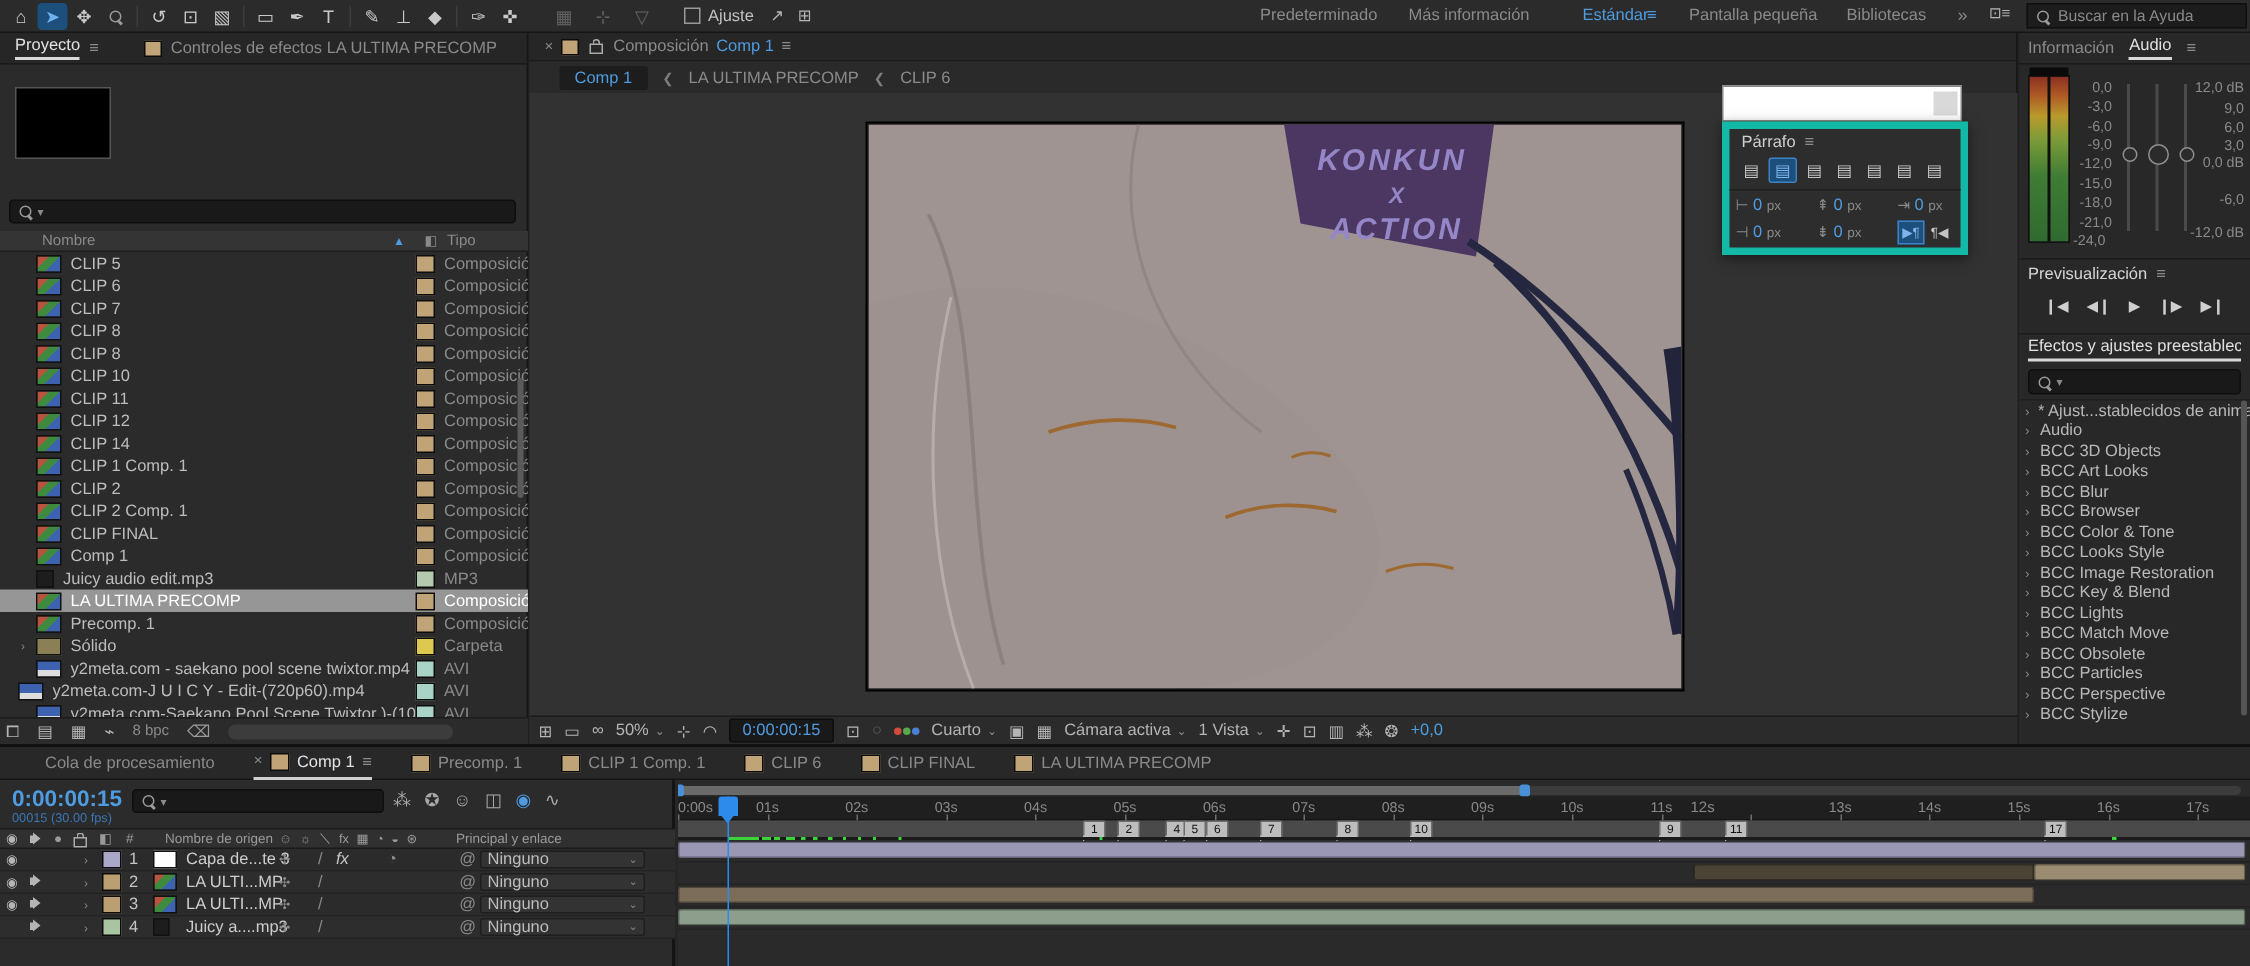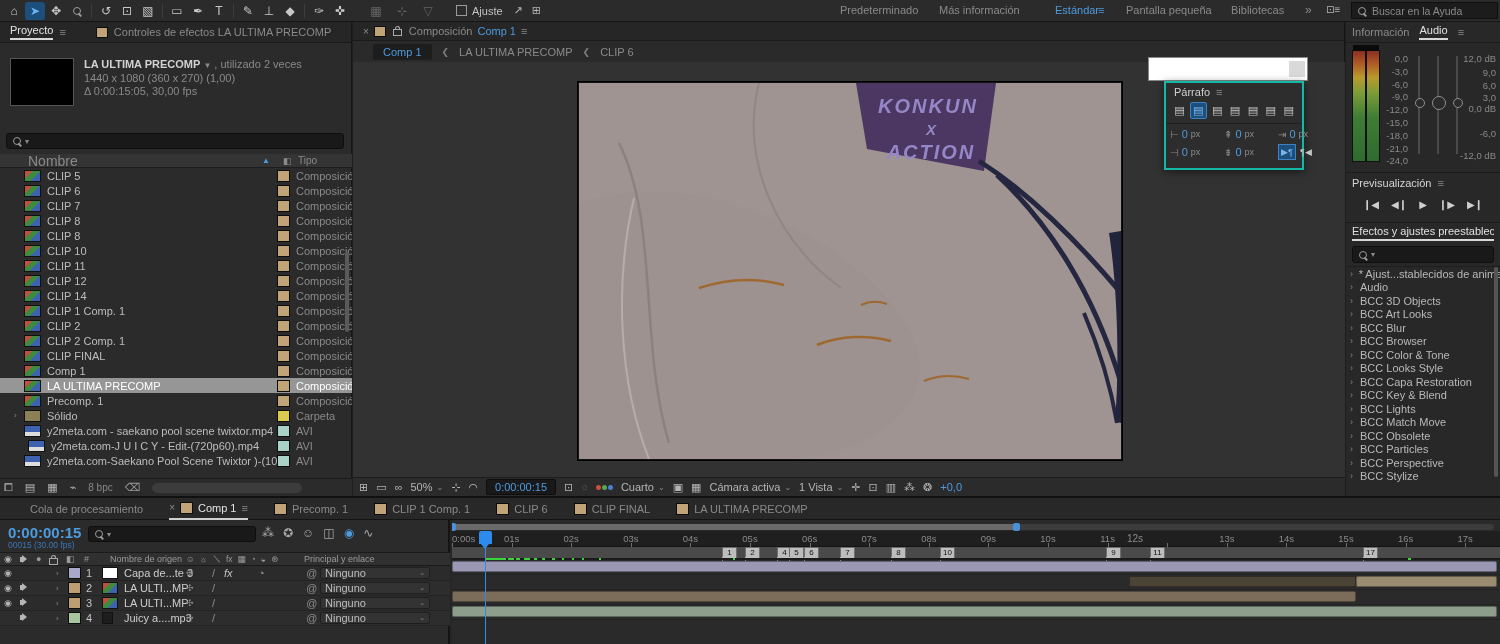--- a/index.html
+++ b/index.html
@@ -93,35 +93,26 @@
 
   <div class="abs" style="left:0;top:22px;width:352px;height:474px;background:#2b2b2b;border-right:1px solid #161616;box-sizing:border-box;">
     <div class="row" style="height:20px;background:#262626;border-bottom:1px solid #1a1a1a;padding-left:10px;gap:6px;">
       <span class="tab-underline" style="color:#e3e3e3;padding-bottom:2px;">Proyecto</span>
       <span class="dim">≡</span>
       <span style="width:18px;"></span>
       <span class="swatch" style="background:#c0a478;width:10px;height:9px;"></span>
       <span class="dim" style="white-space:nowrap;overflow:hidden;max-width:250px;">Controles de efectos LA ULTIMA PRECOMP</span>
     </div>
     <div class="abs" style="left:10px;top:36px;width:62px;height:46px;background:#000;border:1px solid #555;"></div>
-    <div class="abs" style="left:84px;top:36px;line-height:13px;white-space:nowrap;">
-      <div>
-        <b style="color:#d2d2d2;">LA ULTIMA PRECOMP</b>
-        <span class="dim" style="font-size:8px;">▼</span>
-        <span class="dim">, utilizado 2 veces</span>
-      </div>
-      <div class="dim">1440 x 1080   (360 x 270) (1,00)</div>
-      <div class="dim">Δ 0:00:15:05, 30,00 fps</div>
-    </div>
     <div class="abs row well" style="left:6px;top:111px;width:338px;height:16px;border-radius:3px;padding-left:6px;gap:4px;box-sizing:border-box;">
       <span class="mag"></span>
       <span class="dim" style="font-size:8px;">▾</span>
     </div>
     <div class="abs row" style="left:0;top:132px;width:352px;height:14px;background:#343434;border-bottom:1px solid #1d1d1d;padding-left:28px;box-sizing:border-box;">
-      <span class="dim" style="font-size:14px;">Nombre</span>
+      <span class="dim" style="font-size:10px;">Nombre</span>
       <span class="blue" style="position:absolute;left:262px;font-size:8px;">▲</span>
       <span class="dim" style="position:absolute;left:283px;font-size:9px;">◧</span>
       <span class="dim" style="position:absolute;left:298px;font-size:10px;">Tipo</span>
     </div>
     <div id="proj-list" class="abs" style="left:0;top:146px;width:352px;height:310px;overflow:hidden;">
         <div class="proj-row" style="padding-left: 14px;">
           <span style="width: 10px;"></span>
           <span style="width: 15px; height: 10px; margin-right: 6px; border: 1px solid rgb(17, 17, 17); flex: 0 0 auto; background: linear-gradient(135deg, rgb(184, 83, 61) 0px, rgb(184, 83, 61) 30%, rgb(62, 138, 62) 30%, rgb(62, 138, 62) 60%, rgb(61, 99, 176) 60%);"></span>
           <span style="flex: 1 1 0%; overflow: hidden; text-overflow: clip; white-space: nowrap;">CLIP 5</span>
           <span class="swatch" style="flex: 0 0 auto; margin-right: 6px; background: rgb(192, 164, 120);"></span>
@@ -210,20 +201,27 @@
           <span style="flex: 1 1 0%; overflow: hidden; text-overflow: clip; white-space: nowrap;">CLIP FINAL</span>
           <span class="swatch" style="flex: 0 0 auto; margin-right: 6px; background: rgb(192, 164, 120);"></span>
           <span class="dim" style="width: 56px; flex: 0 0 auto; overflow: hidden; white-space: nowrap;">Composición</span>
         </div>
         <div class="proj-row" style="padding-left: 14px;">
           <span style="width: 10px;"></span>
           <span style="width: 15px; height: 10px; margin-right: 6px; border: 1px solid rgb(17, 17, 17); flex: 0 0 auto; background: linear-gradient(135deg, rgb(184, 83, 61) 0px, rgb(184, 83, 61) 30%, rgb(62, 138, 62) 30%, rgb(62, 138, 62) 60%, rgb(61, 99, 176) 60%);"></span>
           <span style="flex: 1 1 0%; overflow: hidden; text-overflow: clip; white-space: nowrap;">Comp 1</span>
           <span class="swatch" style="flex: 0 0 auto; margin-right: 6px; background: rgb(192, 164, 120);"></span>
           <span class="dim" style="width: 56px; flex: 0 0 auto; overflow: hidden; white-space: nowrap;">Composición</span>
+        </div>
+        <div class="proj-row" style="padding-left: 14px;">
+          <span style="width: 10px;"></span>
+          <span style="width: 10px; height: 10px; margin-right: 6px; border: 1px solid rgb(17, 17, 17); flex: 0 0 auto; background: rgb(29, 29, 29);"></span>
+          <span style="flex: 1 1 0%; overflow: hidden; text-overflow: clip; white-space: nowrap;">Juicy audio edit.mp3</span>
+          <span class="swatch" style="flex: 0 0 auto; margin-right: 6px; background: rgb(181, 201, 174);"></span>
+          <span class="dim" style="width: 56px; flex: 0 0 auto; overflow: hidden; white-space: nowrap;">MP3</span>
         </div>
         <div class="proj-row sel" style="padding-left: 14px; background: rgb(150, 150, 150); color: rgb(255, 255, 255);">
           <span style="width: 10px;"></span>
           <span style="width: 15px; height: 10px; margin-right: 6px; border: 1px solid rgb(17, 17, 17); flex: 0 0 auto; background: linear-gradient(135deg, rgb(184, 83, 61) 0px, rgb(184, 83, 61) 30%, rgb(62, 138, 62) 30%, rgb(62, 138, 62) 60%, rgb(61, 99, 176) 60%);"></span>
           <span style="flex: 1 1 0%; overflow: hidden; text-overflow: clip; white-space: nowrap;">LA ULTIMA PRECOMP</span>
           <span class="swatch" style="flex: 0 0 auto; margin-right: 6px; background: rgb(192, 164, 120);"></span>
           <span style="width: 56px; flex: 0 0 auto; overflow: hidden; white-space: nowrap;">Composición</span>
         </div>
         <div class="proj-row" style="padding-left: 14px;">
           <span style="width: 10px;"></span>
@@ -239,21 +237,21 @@
           <span class="swatch" style="flex: 0 0 auto; margin-right: 6px; background: rgb(221, 201, 79);"></span>
           <span class="dim" style="width: 56px; flex: 0 0 auto; overflow: hidden; white-space: nowrap;">Carpeta</span>
         </div>
         <div class="proj-row" style="padding-left: 14px;">
           <span style="width: 10px;"></span>
           <span style="width: 15px; height: 10px; margin-right: 6px; border: 1px solid rgb(17, 17, 17); flex: 0 0 auto; background: linear-gradient(rgb(61, 99, 176) 0px, rgb(61, 99, 176) 60%, rgb(221, 221, 221) 60%);"></span>
           <span style="flex: 1 1 0%; overflow: hidden; text-overflow: clip; white-space: nowrap;">y2meta.com - saekano pool scene twixtor.mp4</span>
           <span class="swatch" style="flex: 0 0 auto; margin-right: 6px; background: rgb(169, 211, 198);"></span>
           <span class="dim" style="width: 56px; flex: 0 0 auto; overflow: hidden; white-space: nowrap;">AVI</span>
         </div>
-        <div class="proj-row" style="padding-left: 18px;">
+        <div class="proj-row" style="padding-left: 2px;">
           <span style="width: 10px;"></span>
           <span style="width: 15px; height: 10px; margin-right: 6px; border: 1px solid rgb(17, 17, 17); flex: 0 0 auto; background: linear-gradient(rgb(61, 99, 176) 0px, rgb(61, 99, 176) 60%, rgb(221, 221, 221) 60%);"></span>
           <span style="flex: 1 1 0%; overflow: hidden; text-overflow: clip; white-space: nowrap;">y2meta.com-J U I C Y - Edit-(720p60).mp4</span>
           <span class="swatch" style="flex: 0 0 auto; margin-right: 6px; background: rgb(169, 211, 198);"></span>
           <span class="dim" style="width: 56px; flex: 0 0 auto; overflow: hidden; white-space: nowrap;">AVI</span>
         </div>
         <div class="proj-row" style="padding-left: 14px;">
           <span style="width: 10px;"></span>
           <span style="width: 15px; height: 10px; margin-right: 6px; border: 1px solid rgb(17, 17, 17); flex: 0 0 auto; background: linear-gradient(rgb(61, 99, 176) 0px, rgb(61, 99, 176) 60%, rgb(221, 221, 221) 60%);"></span>
           <span style="flex: 1 1 0%; overflow: hidden; text-overflow: clip; white-space: nowrap;">y2meta.com-Saekano Pool Scene Twixtor  )-(1080p).mp4</span>
@@ -352,21 +350,21 @@
       <span class="ico">▥</span>
       <span class="ico">⁂</span>
       <span class="ico">❂</span>
       <span class="blue">+0,0</span>
     </div>
   </div>
 
   <div class="abs" style="left:1148px;top:57px;width:160px;height:24px;background:#ffffff;border:1px solid #888;box-sizing:border-box;">
     <span style="position:absolute;right:2px;top:3px;width:16px;height:16px;background:#d9d9d9;"></span>
   </div>
-  <div class="abs" style="left:1148px;top:81px;width:140px;height:89px;background:#2d2d2d;border:2px solid #14b8a6;box-shadow:0 2px 8px rgba(0,0,0,.5);box-sizing:border-box;margin-left:16px;">
+  <div class="abs" style="left:1148px;top:81px;width:164px;height:89px;background:#2d2d2d;border:5px solid #14b8a6;box-shadow:0 2px 8px rgba(0,0,0,.5);box-sizing:border-box;">
     <div class="row" style="height:17px;padding-left:8px;gap:6px;">
       <span style="color:#d0d0d0;">Párrafo</span>
       <span class="dim">≡</span>
     </div>
     <div id="p-align" class="row" style="padding:2px 6px 4px;gap:3px;border-bottom:1px solid #1f1f1f;">
         <span style="width: 17px; height: 15px; display: flex; align-items: center; justify-content: center; border-radius: 2px; font-size: 11px; color: rgb(197, 197, 197);">▤</span>
         <span style="width: 17px; height: 15px; display: flex; align-items: center; justify-content: center; border-radius: 2px; font-size: 11px; background: rgb(29, 79, 125); border: 1px solid rgb(63, 130, 196); color: rgb(125, 180, 234);">▤</span>
         <span style="width: 17px; height: 15px; display: flex; align-items: center; justify-content: center; border-radius: 2px; font-size: 11px; color: rgb(197, 197, 197);">▤</span>
         <span style="width: 17px; height: 15px; display: flex; align-items: center; justify-content: center; border-radius: 2px; font-size: 11px; color: rgb(197, 197, 197);">▤</span>
         <span style="width: 17px; height: 15px; display: flex; align-items: center; justify-content: center; border-radius: 2px; font-size: 11px; color: rgb(197, 197, 197);">▤</span>
@@ -419,21 +417,21 @@
     </div>
     <div id="audio-left-scale">
         <span class="dim" style="position: absolute; left: 36px; top: 31px; width: 26px; text-align: right; font-size: 9.5px;">0,0</span>
         <span class="dim" style="position: absolute; left: 36px; top: 43.8px; width: 26px; text-align: right; font-size: 9.5px;">-3,0</span>
         <span class="dim" style="position: absolute; left: 36px; top: 56.6px; width: 26px; text-align: right; font-size: 9.5px;">-6,0</span>
         <span class="dim" style="position: absolute; left: 36px; top: 69.4px; width: 26px; text-align: right; font-size: 9.5px;">-9,0</span>
         <span class="dim" style="position: absolute; left: 36px; top: 82.2px; width: 26px; text-align: right; font-size: 9.5px;">-12,0</span>
         <span class="dim" style="position: absolute; left: 36px; top: 95px; width: 26px; text-align: right; font-size: 9.5px;">-15,0</span>
         <span class="dim" style="position: absolute; left: 36px; top: 107.8px; width: 26px; text-align: right; font-size: 9.5px;">-18,0</span>
         <span class="dim" style="position: absolute; left: 36px; top: 120.6px; width: 26px; text-align: right; font-size: 9.5px;">-21,0</span>
-        <span class="dim" style="position: absolute; left: 36px; top: 133.4px; width: 26px; text-align: right; font-size: 9.5px;">-24,0</span>
+        <span class="dim" style="position: absolute; left: 36px; top: 133.4px; width: 26px; text-align: left; font-size: 9.5px;">-24,0</span>
       </div>
     <div id="audio-sliders">
         <div style="position: absolute; left: 72px; top: 34px; width: 2px; height: 98px; background: rgb(74, 74, 74);"></div>
         <div class="knob" style="left: 69px; top: 76px; width: 8px; height: 8px;"></div>
         <div style="position: absolute; left: 91px; top: 34px; width: 2px; height: 98px; background: rgb(74, 74, 74);"></div>
         <div class="knob" style="left: 86px; top: 74px; width: 12px; height: 12px;"></div>
         <div style="position: absolute; left: 110px; top: 34px; width: 2px; height: 98px; background: rgb(74, 74, 74);"></div>
         <div class="knob" style="left: 107px; top: 76px; width: 8px; height: 8px;"></div>
       </div>
     <div id="audio-right-scale">
@@ -496,21 +494,21 @@
           <div class="fx-row">
             <span class="dim" style="width: 10px; font-size: 9px;">›</span>
             <span style="overflow: hidden; white-space: nowrap;">BCC Color &amp; Tone</span>
           </div>
           <div class="fx-row">
             <span class="dim" style="width: 10px; font-size: 9px;">›</span>
             <span style="overflow: hidden; white-space: nowrap;">BCC Looks Style</span>
           </div>
           <div class="fx-row">
             <span class="dim" style="width: 10px; font-size: 9px;">›</span>
-            <span style="overflow: hidden; white-space: nowrap;">BCC Capa Restoration</span>
+            <span style="overflow: hidden; white-space: nowrap;">BCC Image Restoration</span>
           </div>
           <div class="fx-row">
             <span class="dim" style="width: 10px; font-size: 9px;">›</span>
             <span style="overflow: hidden; white-space: nowrap;">BCC Key &amp; Blend</span>
           </div>
           <div class="fx-row">
             <span class="dim" style="width: 10px; font-size: 9px;">›</span>
             <span style="overflow: hidden; white-space: nowrap;">BCC Lights</span>
           </div>
           <div class="fx-row">

